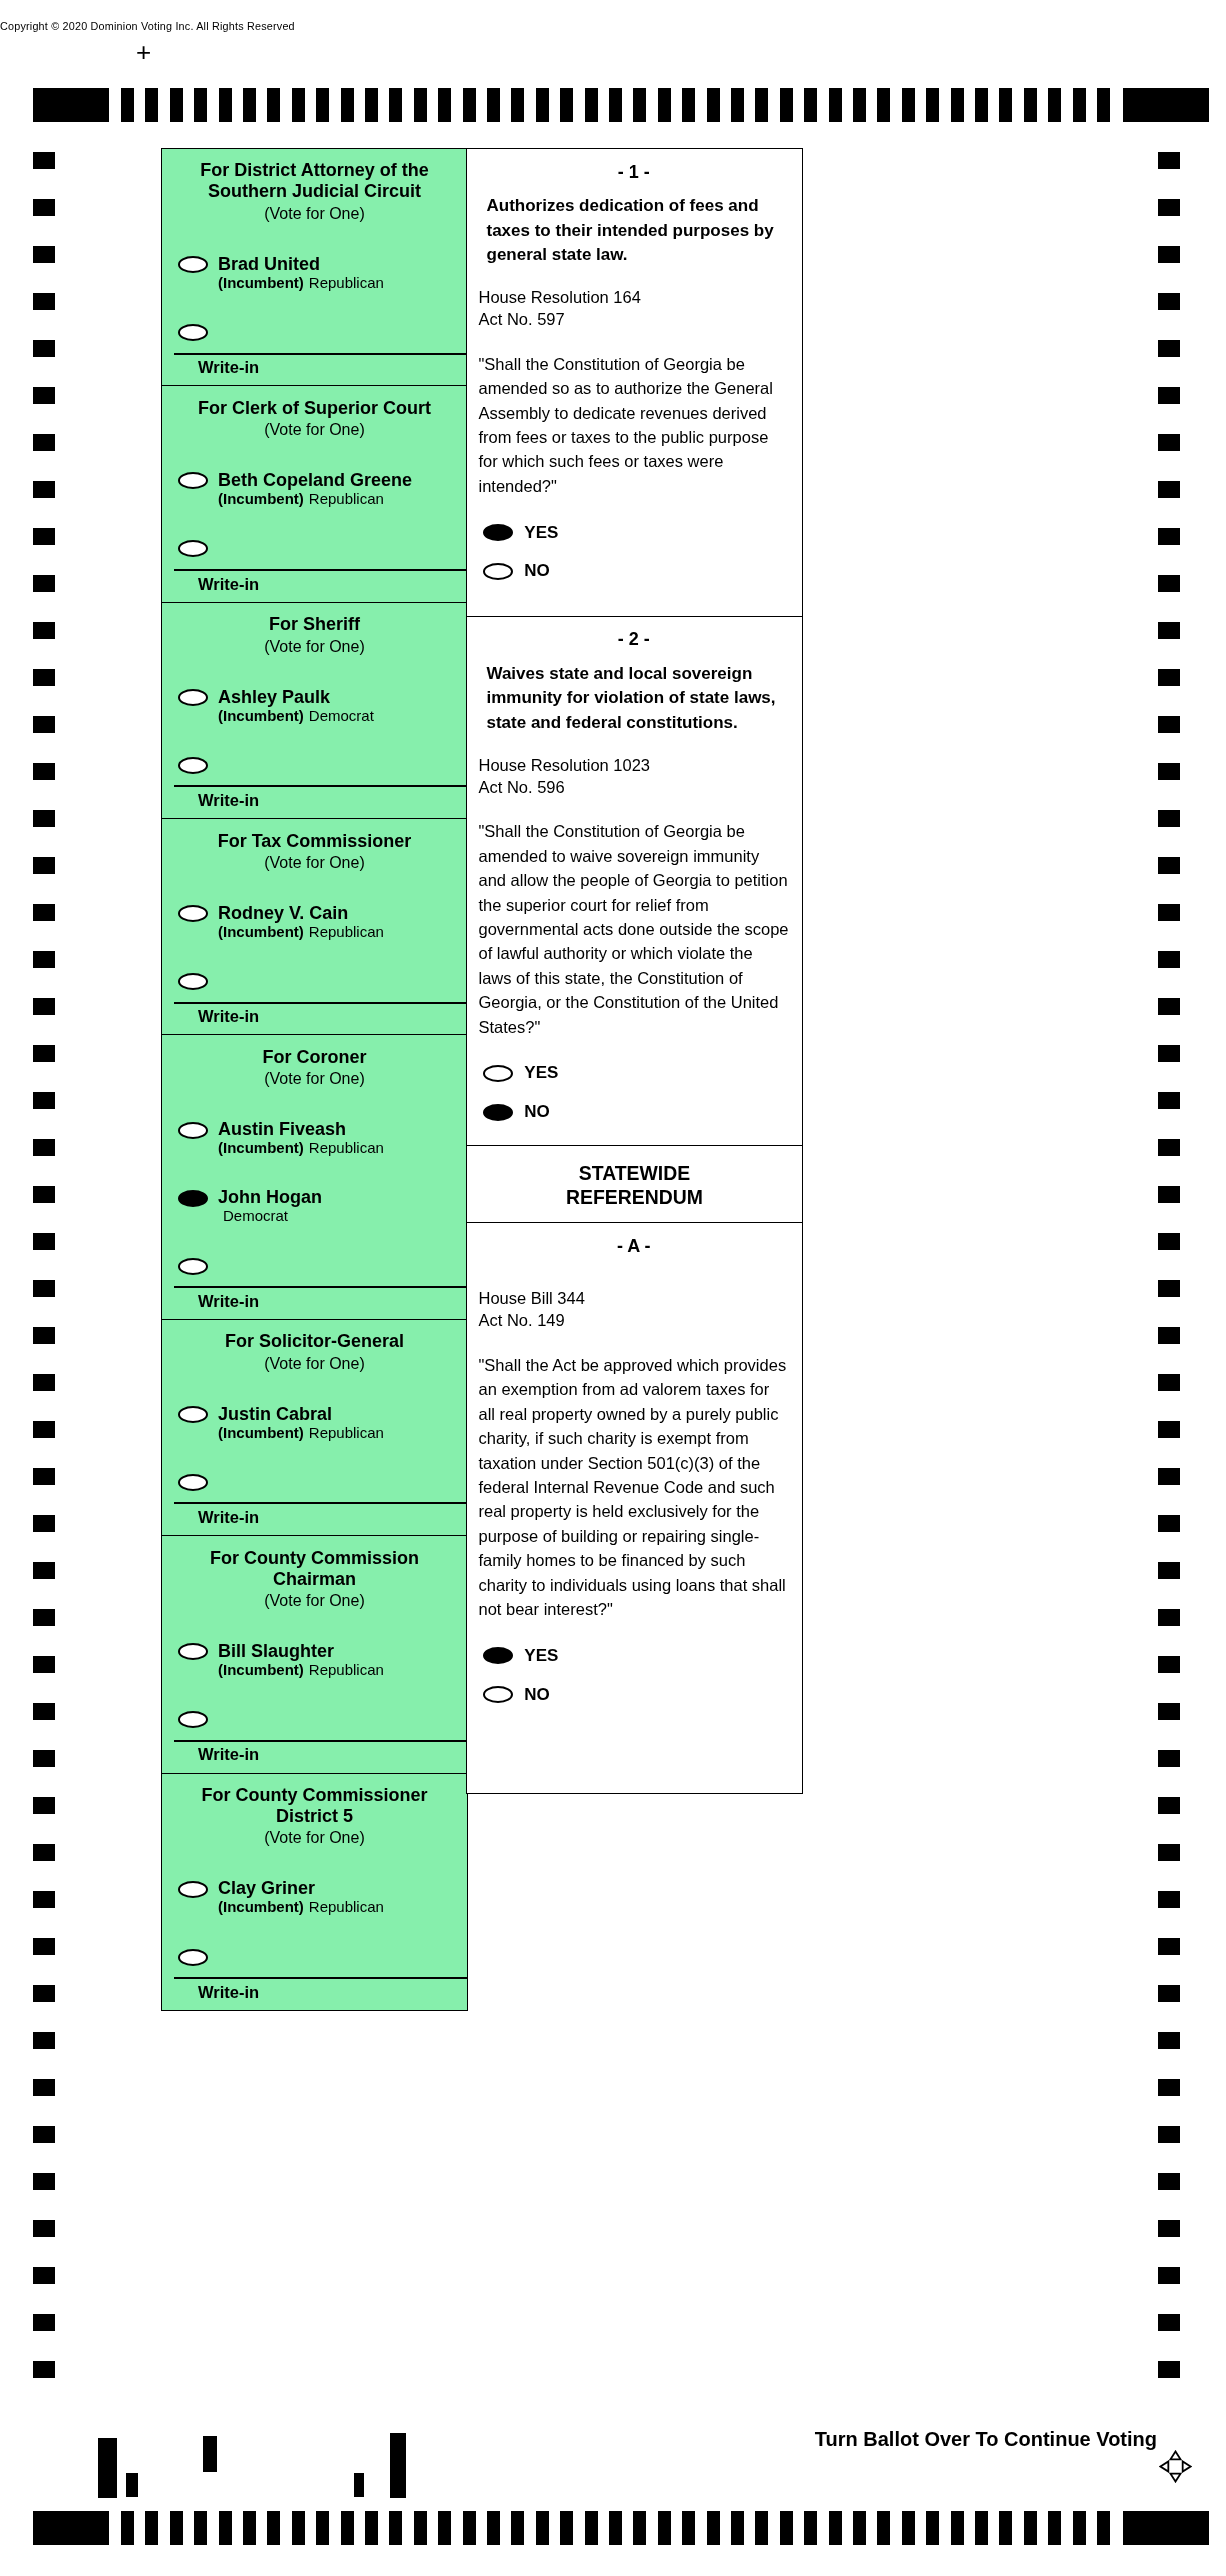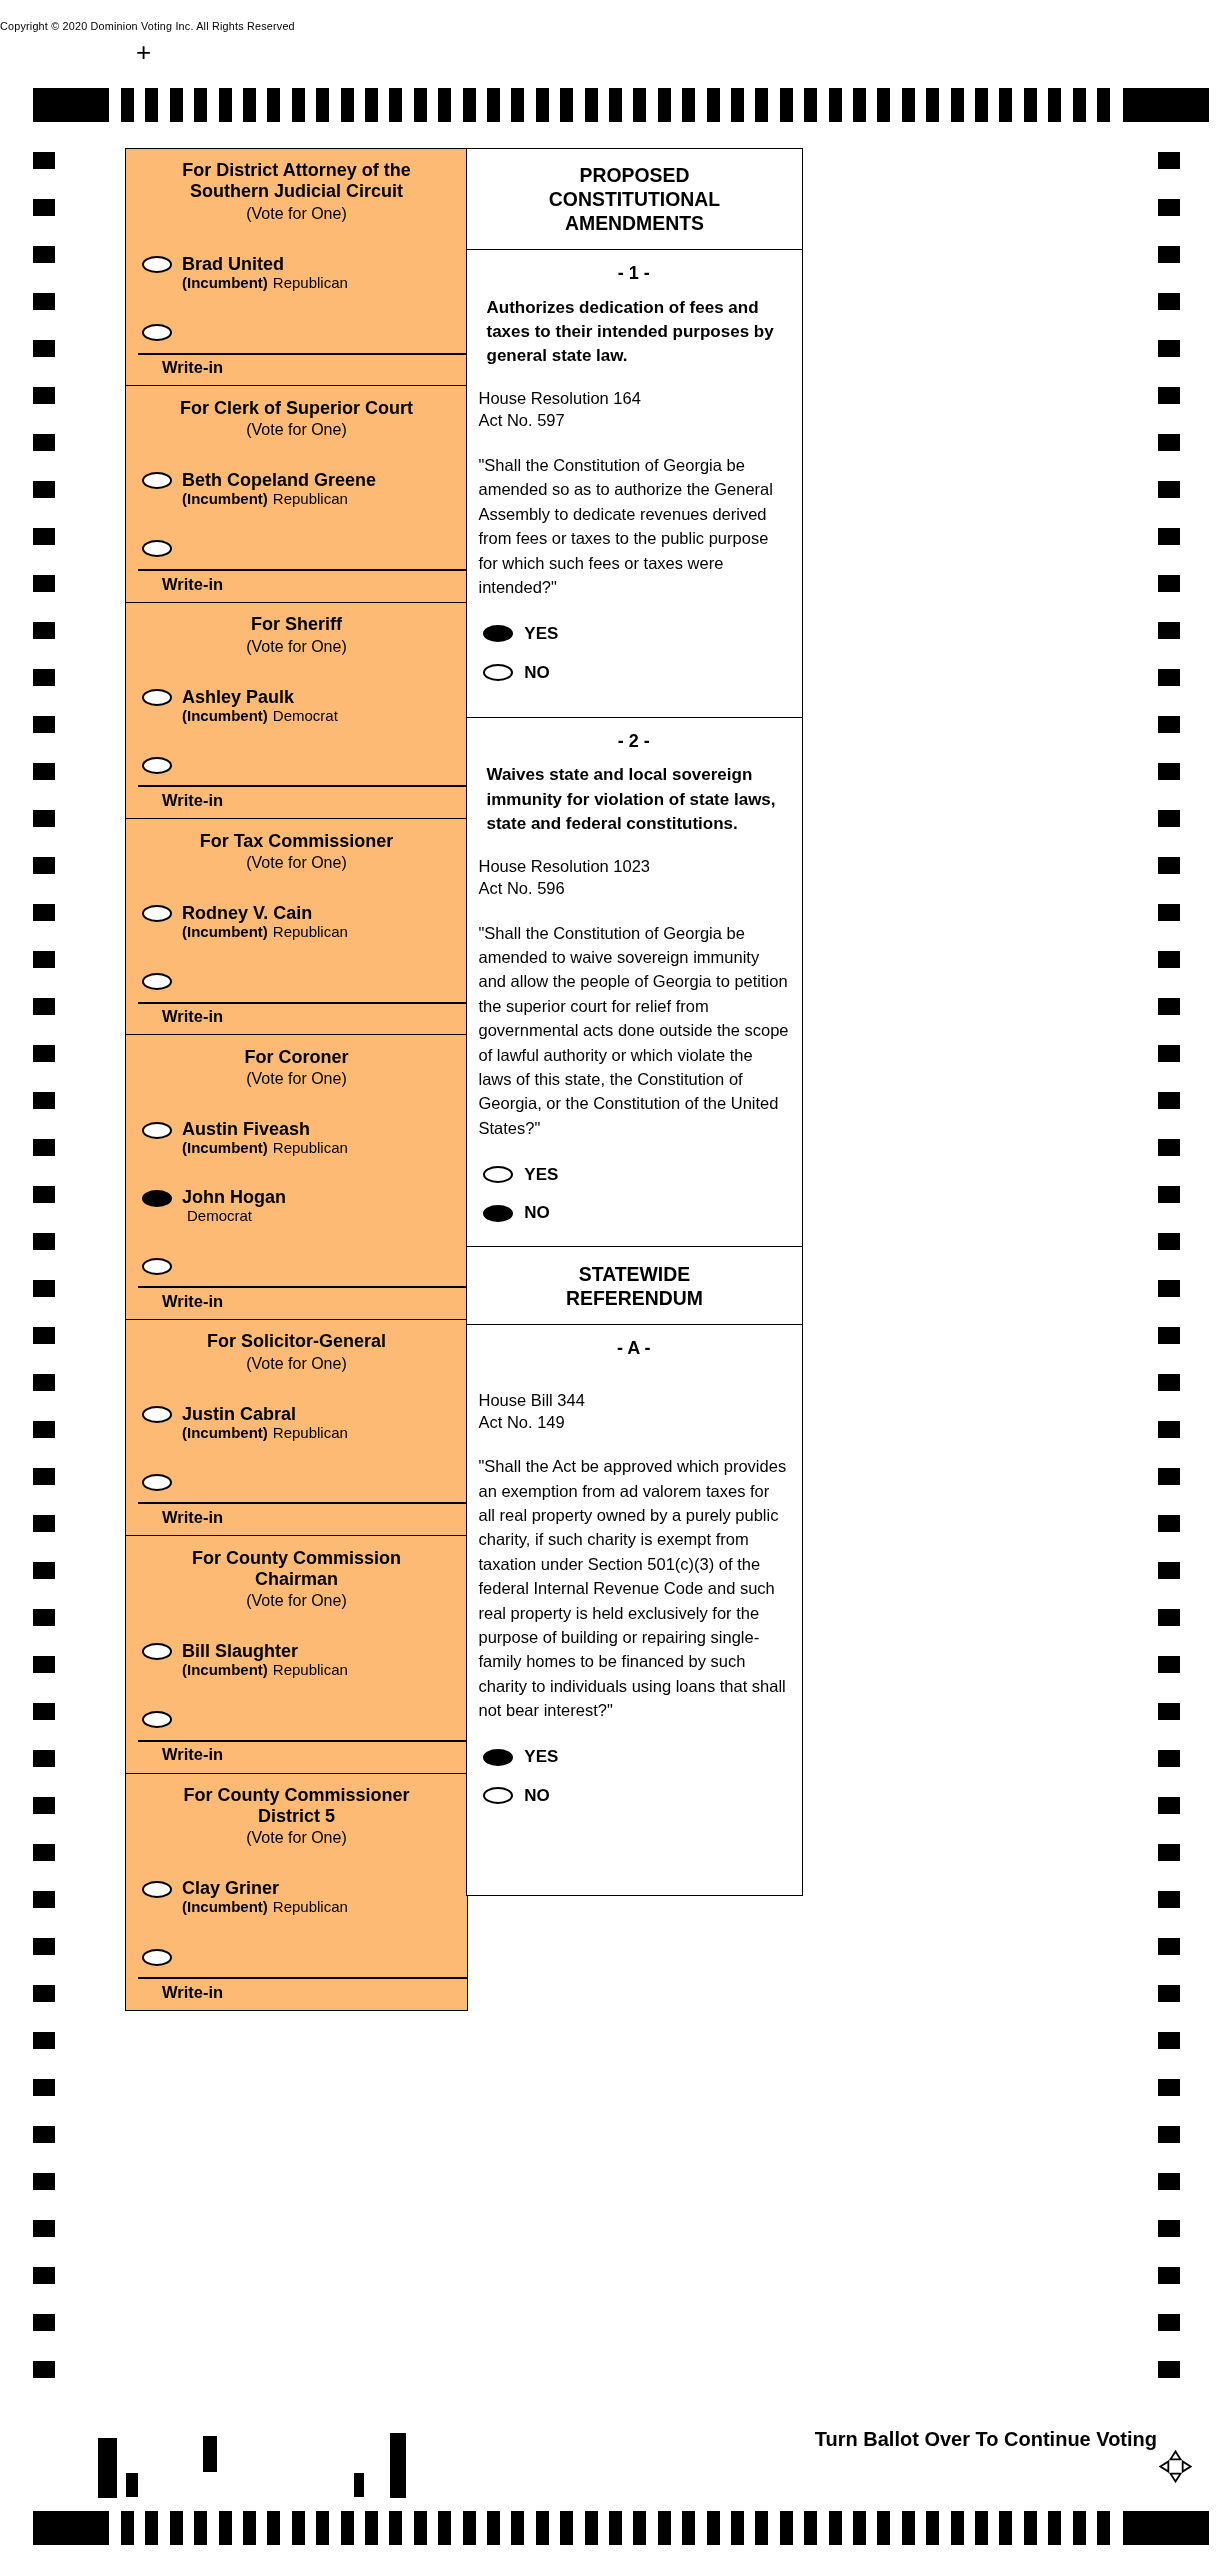--- a/index.html
+++ b/index.html
@@ -41,21 +41,21 @@
     background: repeating-linear-gradient(to bottom, #000 0 17px, transparent 17px 47px);
   }
   .rail.left { left: 33px; }
   .rail.right { left: 1158px; }
 
   
   .col-left  { position: absolute; top: 148px; left: 125px; width: 343px; }
   .col-right { position: absolute; top: 148px; left: 466px; width: 337px; }
 
   
-  .race { border: 1.4px solid #000; background: #fdba74; padding-top: 8.6px; }
+  .race { border: 1.4px solid #000; background: #86efac; padding-top: 8.6px; margin-left: 36px; }
   .race + .race { margin-top: -1.4px; }
   .race-title {
     margin: 0; padding: 2.9px 29px 0;
     font-size: 18px; line-height: 21px; font-weight: bold;
     text-align: center; white-space: pre-line;
   }
   .race-sub { text-align: center; font-size: 16px; line-height: 20px; margin-top: 1.4px; }
   .candidate { display: flex; align-items: flex-start; padding: 0 13px 0 16px; margin-top: 30px; }
   .candidate .bubble { margin-top: 2.2px; flex: 0 0 auto; }
   .cand-text { margin-left: 10px; }
@@ -288,23 +288,20 @@
       <div class="writein">
         <div class="writein-line"></div>
         <div class="writein-label">Write-in</div>
       </div>
     </section>
 
   </div>
 
   <div class="col-right">
 
-    <div class="rbox rheader">PROPOSED
-CONSTITUTIONAL
-AMENDMENTS</div>
 
     <section class="rbox measure measure-1">
       <div class="m-number">- 1 -</div>
       <div class="m-summary">Authorizes dedication of fees and taxes to their intended purposes by general state law.</div>
       <div class="m-refs">
         <div>House Resolution 164</div>
         <div>Act No. 597</div>
       </div>
       <div class="m-question">"Shall the Constitution of Georgia be amended so as to authorize the General Assembly to dedicate revenues derived from fees or taxes to the public purpose for which such fees or taxes were intended?"</div>
       <div class="m-options">

